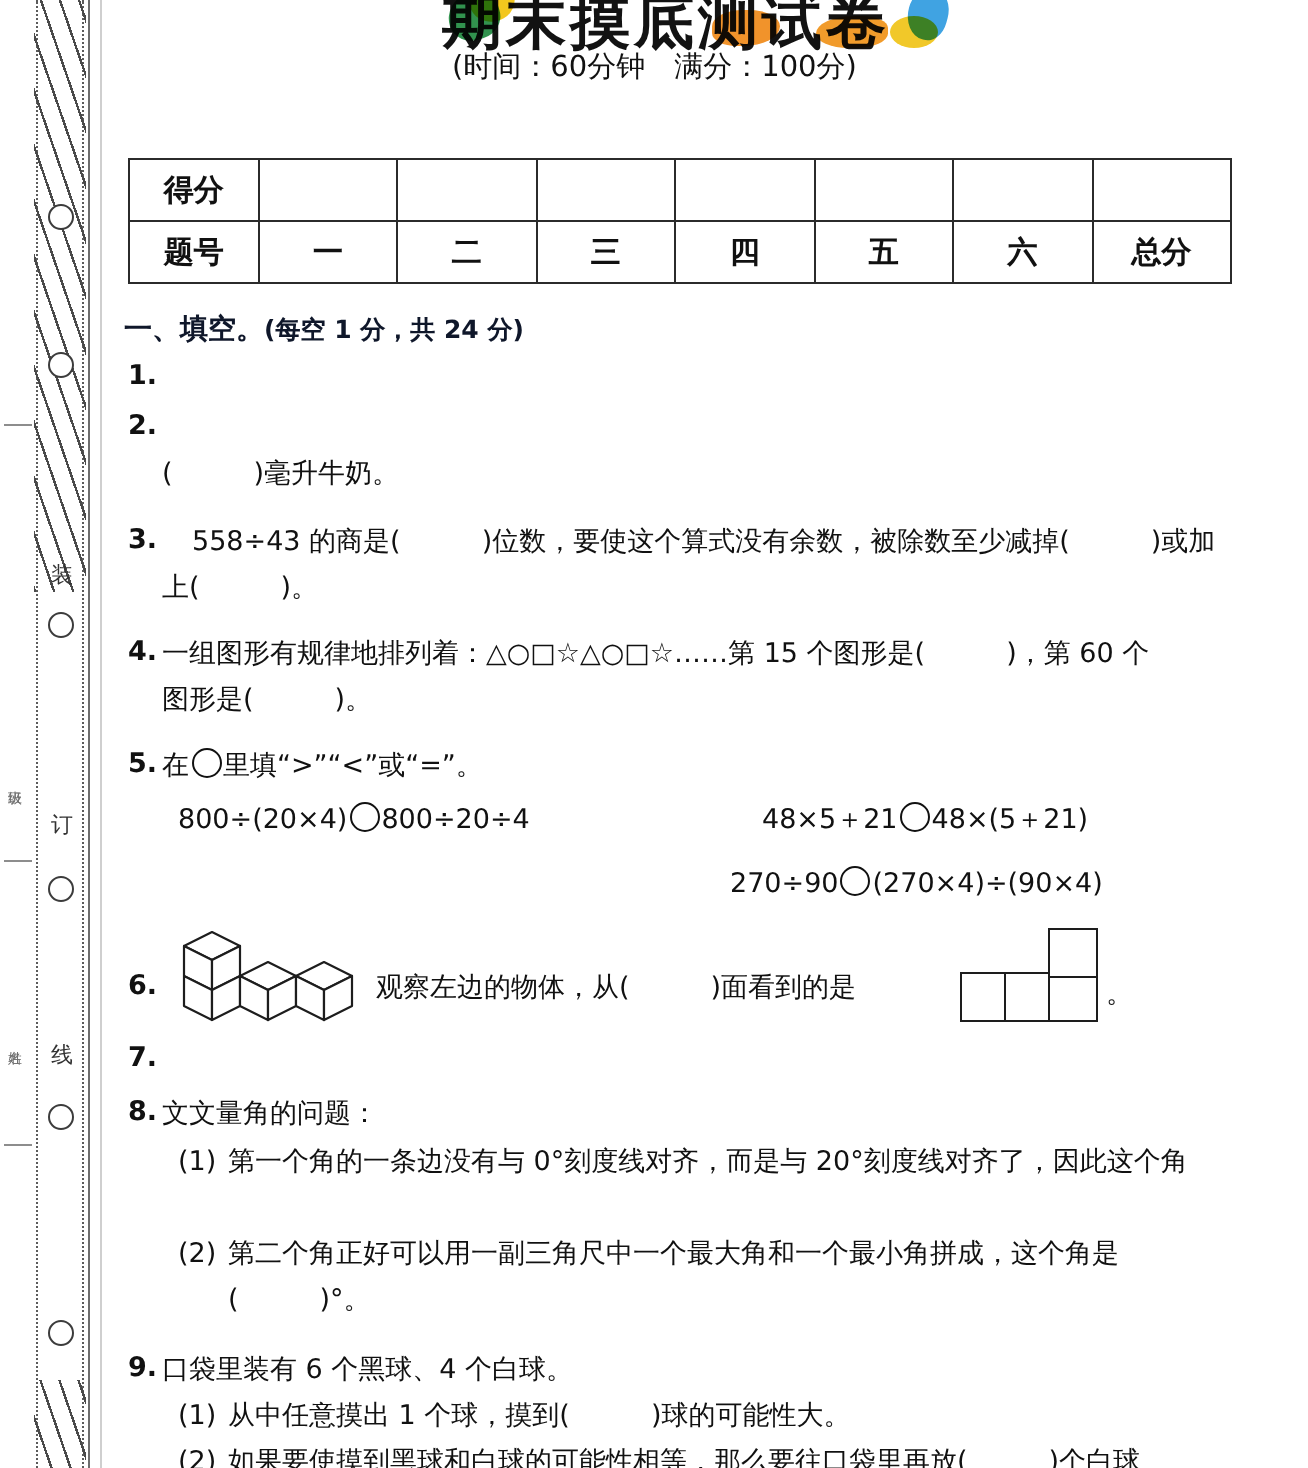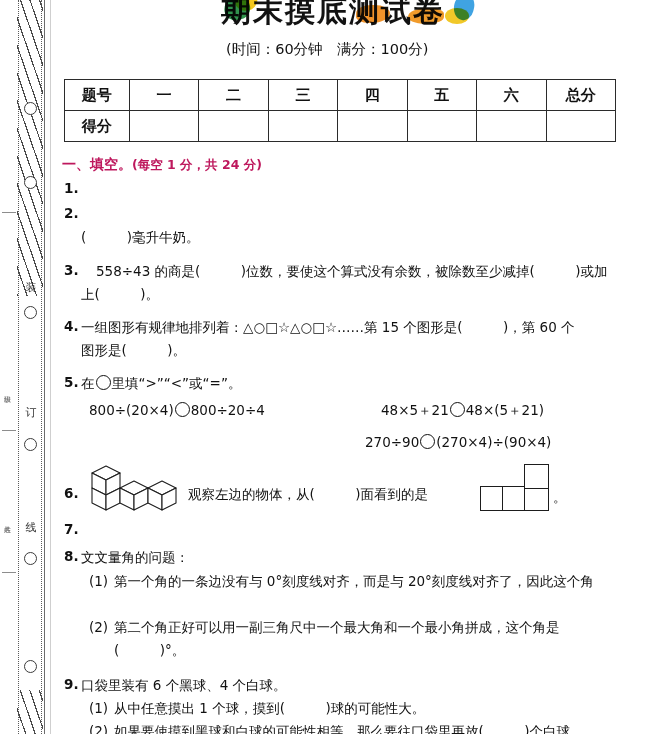--- a/index.html
+++ b/index.html
@@ -44,33 +44,33 @@
     color:#121212;white-space:nowrap;
     font-family:"DejaVu Sans","Liberation Sans",sans-serif;
   }
   .blob{position:absolute;border-radius:50% 40% 55% 45%;opacity:.92;z-index:2;mix-blend-mode:multiply;}
   .blob.b1{left:168px;top:-4px;width:26px;height:24px;background:#1f8a3f;transform:rotate(-18deg);border-radius:60% 40% 50% 50%;}
   .blob.b2{left:179px;top:-9px;width:22px;height:20px;background:#f2c20a;transform:rotate(12deg);}
   .blob.b3{left:300px;top:5px;width:34px;height:18px;background:#f08a18;border-radius:50% 50% 60% 40%;}
   .blob.b4{left:352px;top:8px;width:36px;height:16px;background:#f09218;border-radius:60% 40% 50% 50%;}
   .blob.b5{left:398px;top:-6px;width:20px;height:26px;background:#2f9be0;border-radius:50% 50% 45% 55%;transform:rotate(15deg);}
   .blob.b6{left:389px;top:8px;width:24px;height:16px;background:#f0c416;border-radius:50%;}
-  .subtitle{position:absolute;left:170px;top:24px;font-size:14.5px;color:#111;white-space:nowrap;margin-top:16px;}
+  .subtitle{position:absolute;left:170px;top:24px;font-size:14.5px;color:#111;white-space:nowrap;}
 
   
   .score-table{position:absolute;left:8px;top:79px;width:552px;border-collapse:collapse;}
   .score-table td{
     border:1.3px solid #2b2b2b;height:28px;text-align:center;
     font-size:15px;font-weight:bold;color:#111;
   }
   .score-table td.lbl{width:64px;}
   .score-table td.cel{width:69px;}
 
   
-  .sec-head{position:absolute;left:6px;font-size:14px;font-weight:bold;color:#be185d;white-space:nowrap;}
+  .sec-head{position:absolute;left:6px;font-size:14px;font-weight:bold;color:#0f172a;white-space:nowrap;}
   .sec-head .small{font-size:12.5px;font-weight:bold;}
   .q{position:absolute;font-size:13.5px;color:#111;white-space:nowrap;line-height:18px;}
   .qn{position:absolute;font-size:13.5px;font-weight:bold;color:#111;}
   .ocirc{display:inline-block;width:13px;height:13px;border:1.2px solid #111;border-radius:50%;vertical-align:-2px;margin:0 1px;}
 
   
   .fig3d{position:absolute;left:22px;top:463px;}
   .fig2d{position:absolute;left:424px;top:462px;}
   .fig2d .sq{position:absolute;border:1.5px solid #1d1d1d;width:23px;height:23px;background:#fff;}
 </style>
@@ -113,39 +113,39 @@
       <div class="blob b3"></div>
       <div class="blob b4"></div>
       <div class="blob b6"></div>
       <div class="blob b5"></div>
       <div class="subtitle">(时间：60分钟　满分：100分)</div>
     </div>
 
     <table class="score-table">
       <tbody>
           <tr>
+        <td class="lbl">得分</td>
+        <td class="cel"></td>
+        <td class="cel"></td>
+        <td class="cel"></td>
+        <td class="cel"></td>
+        <td class="cel"></td>
+        <td class="cel"></td>
+        <td class="cel"></td>
+      </tr>
+      <tr>
         <td class="lbl">题号</td>
         <td class="cel">一</td>
         <td class="cel">二</td>
         <td class="cel">三</td>
         <td class="cel">四</td>
         <td class="cel">五</td>
         <td class="cel">六</td>
         <td class="cel">总分</td>
       </tr>
-      <tr>
-        <td class="lbl">得分</td>
-        <td class="cel"></td>
-        <td class="cel"></td>
-        <td class="cel"></td>
-        <td class="cel"></td>
-        <td class="cel"></td>
-        <td class="cel"></td>
-        <td class="cel"></td>
-      </tr>
     </tbody>
       </table>
 
     <div class="sec-head" style="top:156px">
       <span>一、</span><span>填空。</span><span class="small">(每空 1 分，共 24 分)</span>
     </div>
 
     <div class="qn" style="left:8px;top:180px">1.</div>
 
     <div class="qn" style="left:8px;top:205px">2.</div>

